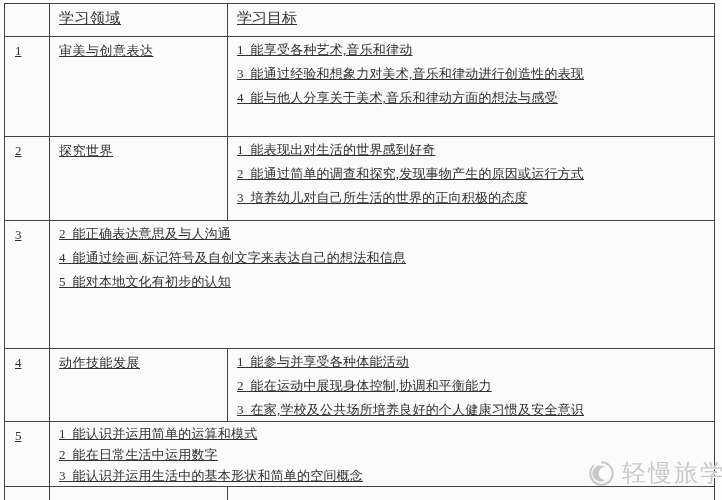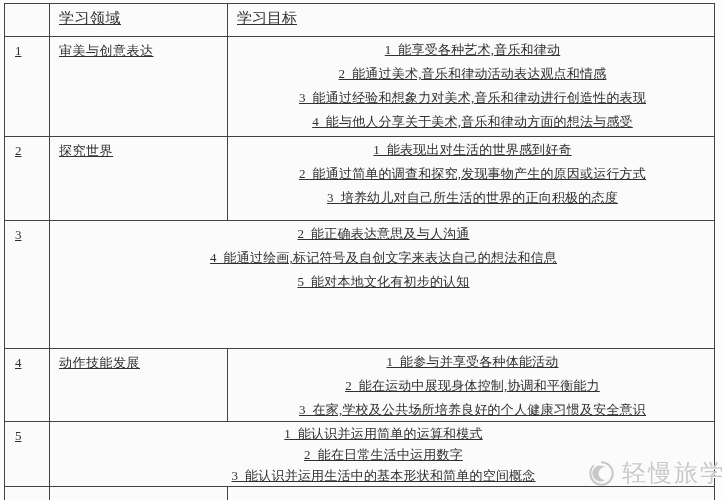--- a/index.html
+++ b/index.html
@@ -56,21 +56,20 @@
   .header .c2, .header .c3 {
     font-size: 15px;
     line-height: 29px;
     padding-top: 0;
   }
 
   .goal {
     line-height: 24px;
     white-space: pre-wrap;
     letter-spacing: 0.2px;
-    text-align: center;
   }
 
   .r1 { height: 100px; }
   .r2 { height: 84px;  }
   .r3 { height: 128px; }
   .r4 { height: 73px;  }
   .r5 { height: 65px;  }
   .r5 .goal { line-height: 21px; }
   .stub { height: 30px; }
 
@@ -99,21 +98,20 @@
     <div class="c1"></div>
     <div class="c2">学习领域</div>
     <div class="c3">学习目标</div>
   </div>
 
   <div class="row r1">
     <div class="c1">1</div>
     <div class="c2">审美与创意表达</div>
     <div class="c3">
         <div class="goal">1  能享受各种艺术,音乐和律动</div>
-        <div class="goal">2  能通过美术,音乐和律动活动表达观点和情感</div>
         <div class="goal">3  能通过经验和想象力对美术,音乐和律动进行创造性的表现</div>
         <div class="goal">4  能与他人分享关于美术,音乐和律动方面的想法与感受</div>
       </div>
   </div>
     <div class="row r2">
     <div class="c1">2</div>
     <div class="c2">探究世界</div>
     <div class="c3">
         <div class="goal">1  能表现出对生活的世界感到好奇</div>
         <div class="goal">2  能通过简单的调查和探究,发现事物产生的原因或运行方式</div>

